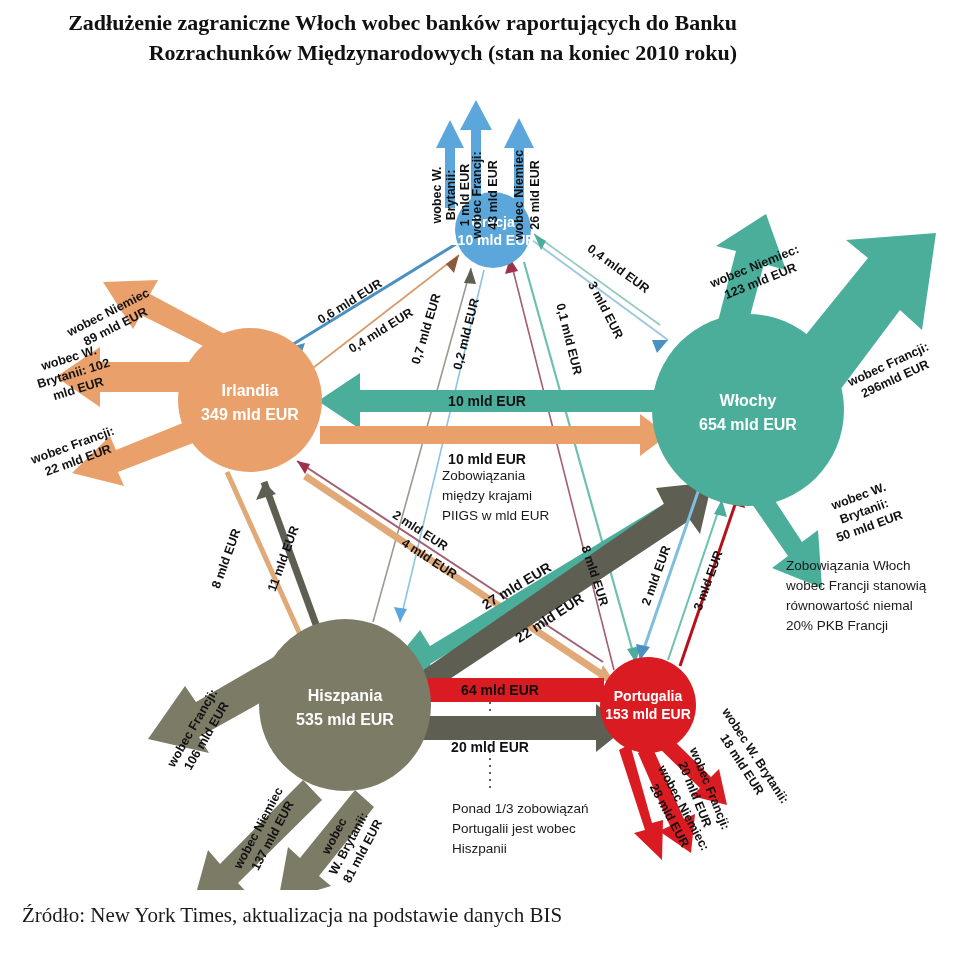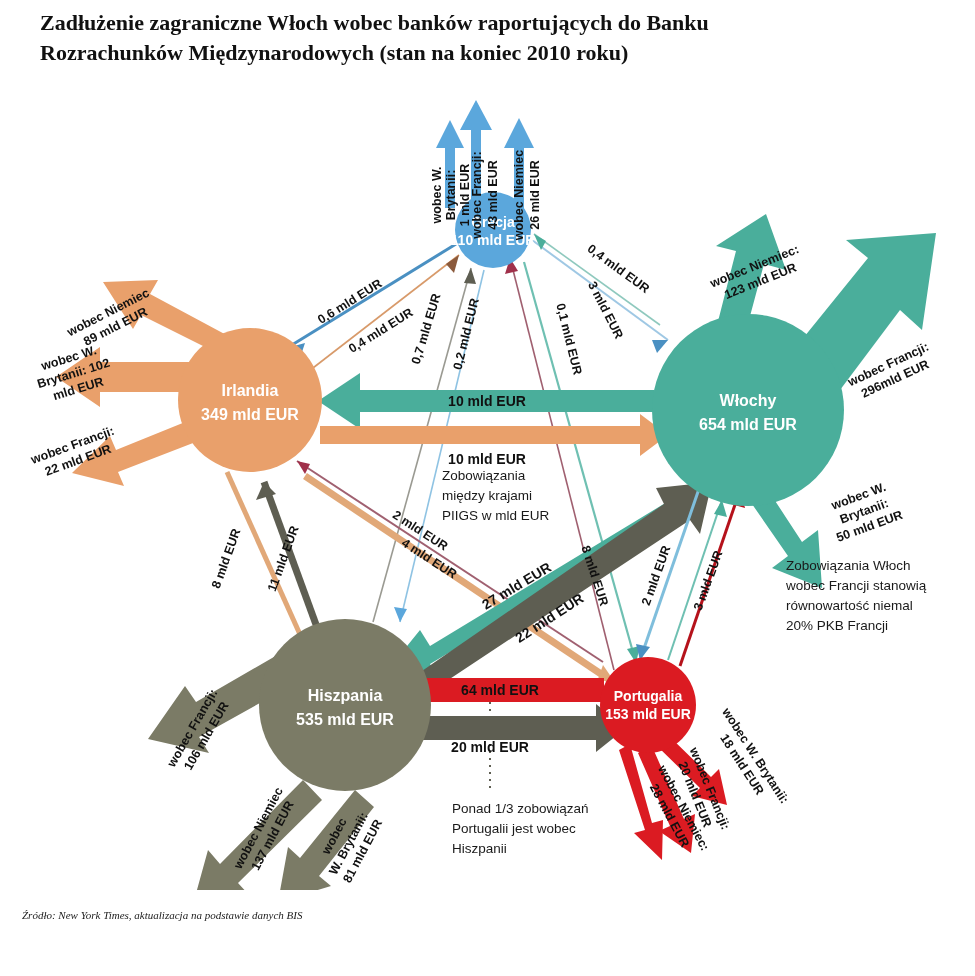--- a/index.html
+++ b/index.html
@@ -2,30 +2,30 @@
 <html><head>
 <meta charset="utf-8">
 <title>Zadłużenie zagraniczne Włoch</title>
 <style>
   html,body{margin:0;padding:0;background:#ffffff;}
   body{
     width:975px;height:976px;position:relative;overflow:hidden;
     font-family:"Liberation Sans","DejaVu Sans",sans-serif;
   }
   #title{
-    position:absolute;left:0;top:8px;width:777px;text-align:left;
+    position:absolute;left:0;top:8px;width:777px;text-align:right;
     font-family:"Liberation Serif","DejaVu Serif",serif;
     font-weight:bold;font-size:22px;line-height:30px;color:#111;
     padding:0 40px;box-sizing:border-box;
   }
   #canvas{position:absolute;left:0;top:90px;width:975px;height:800px;}
   #footer{
     position:absolute;left:22px;top:902px;width:930px;
     font-family:"Liberation Serif","DejaVu Serif",serif;
-    font-style:italic;font-size:11px;line-height:26px;color:#1a1a1a;
+    font-size:21px;line-height:26px;color:#1a1a1a;
   }
   svg{display:block;}
   .nodelbl{
     fill:#ffffff;font-family:"Liberation Sans","DejaVu Sans",sans-serif;
     font-weight:bold;text-anchor:middle;
   }
   .flowlbl{
     fill:#111111;font-family:"Liberation Sans","DejaVu Sans",sans-serif;
     font-weight:bold;font-size:12.5px;text-anchor:middle;
   }

